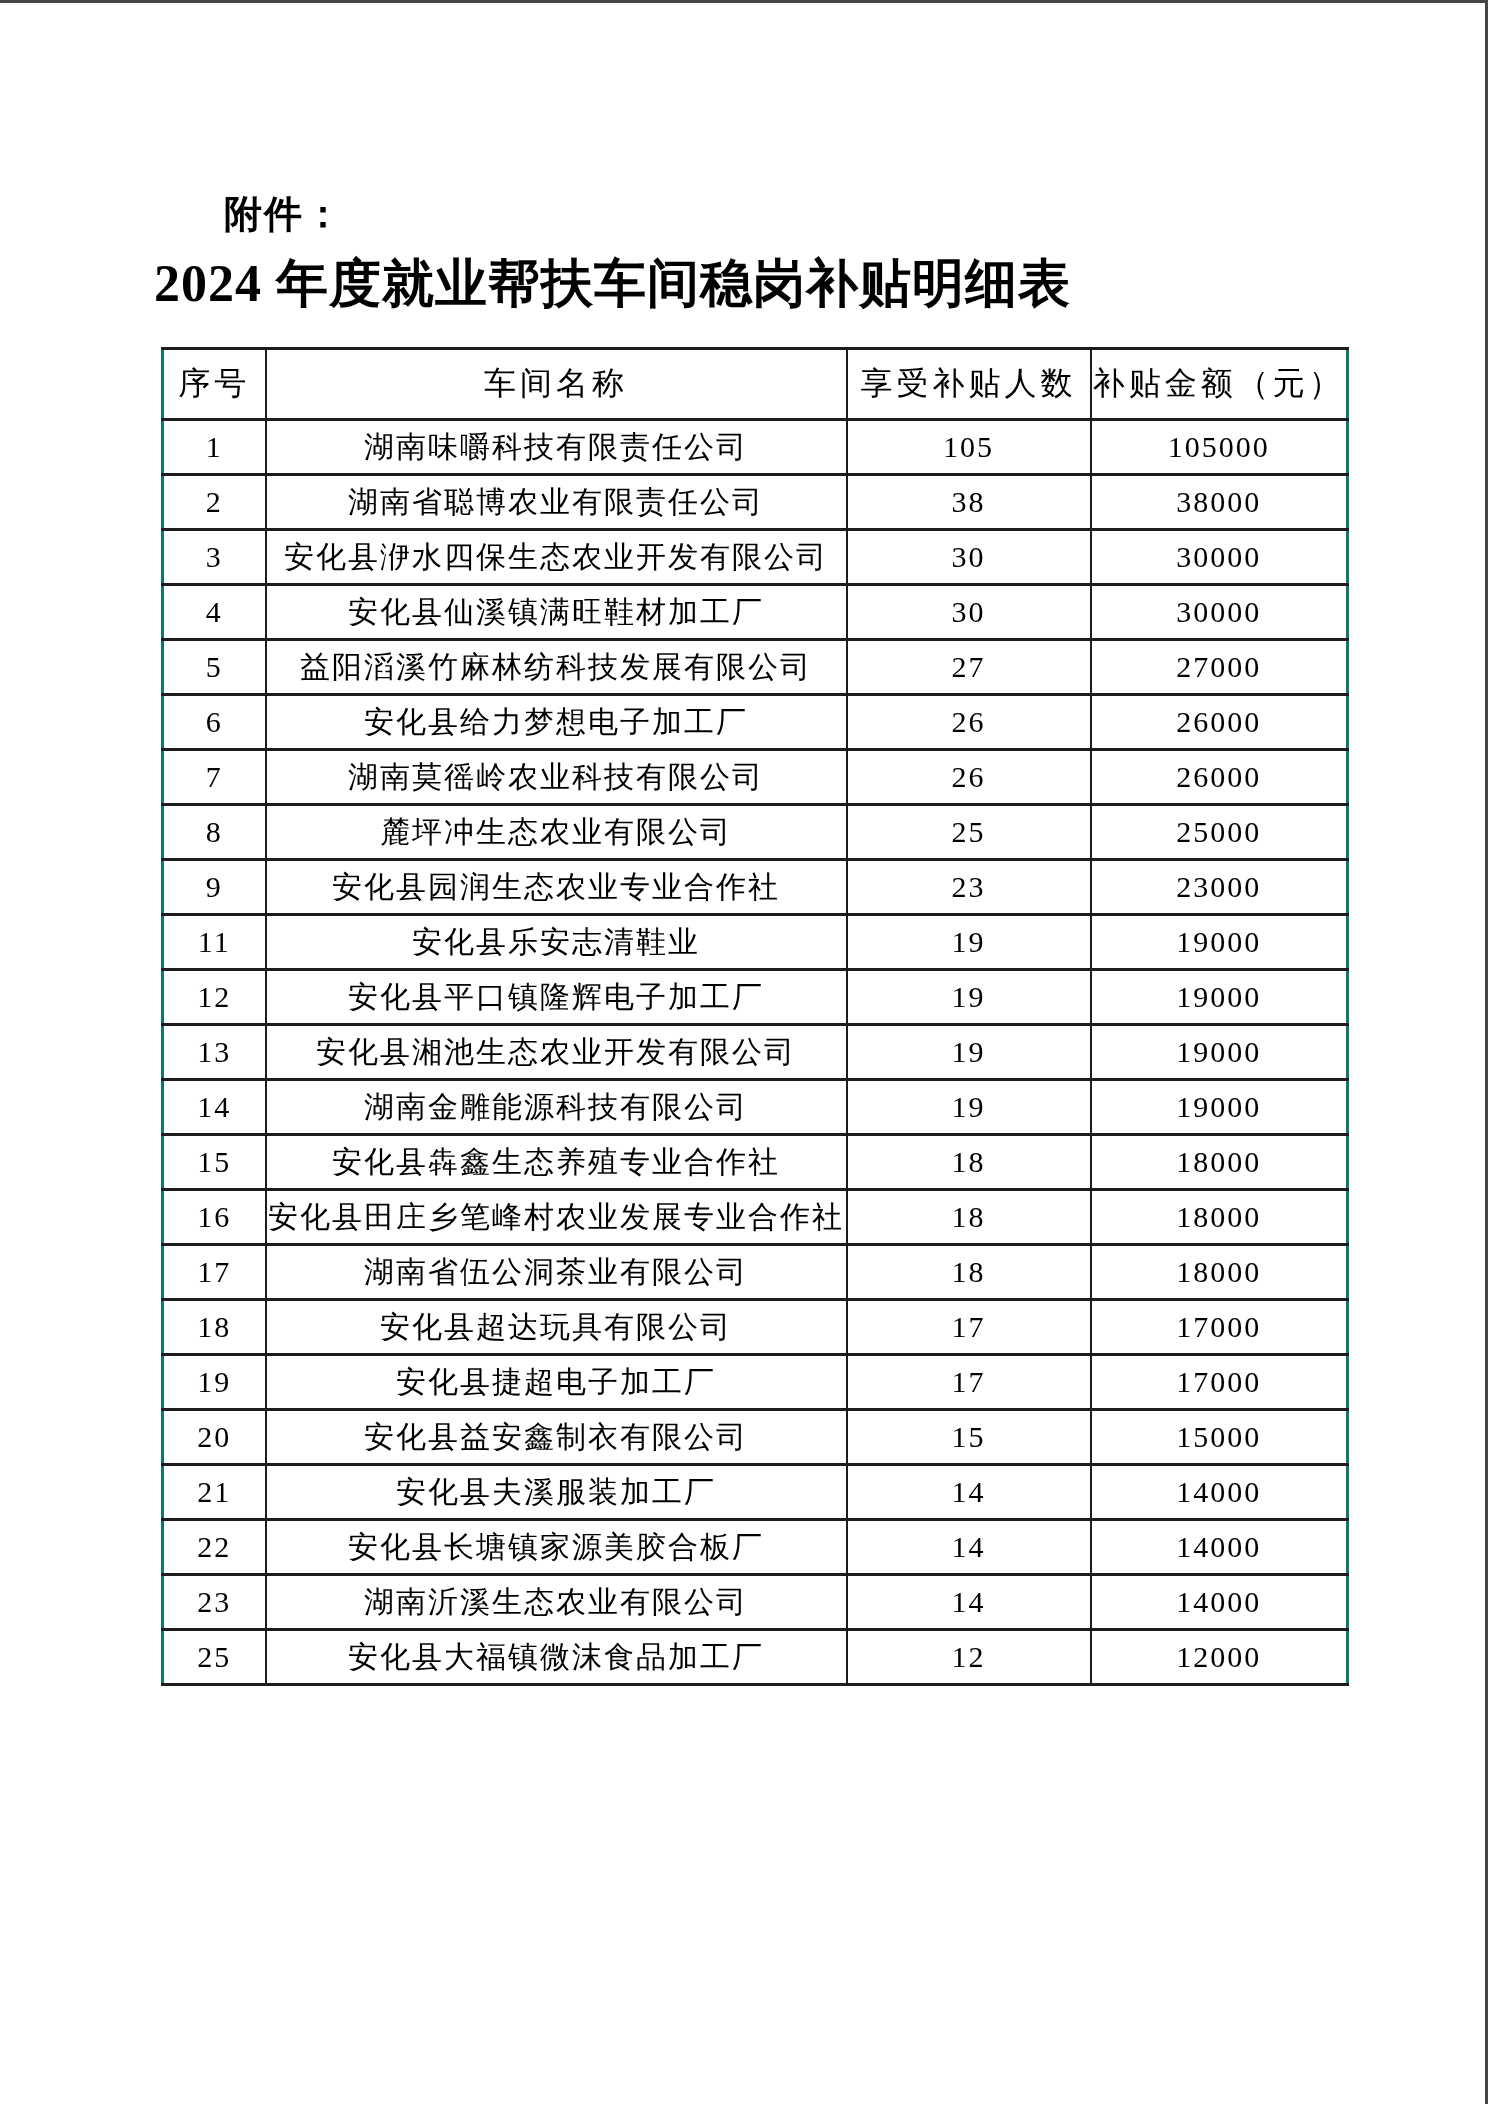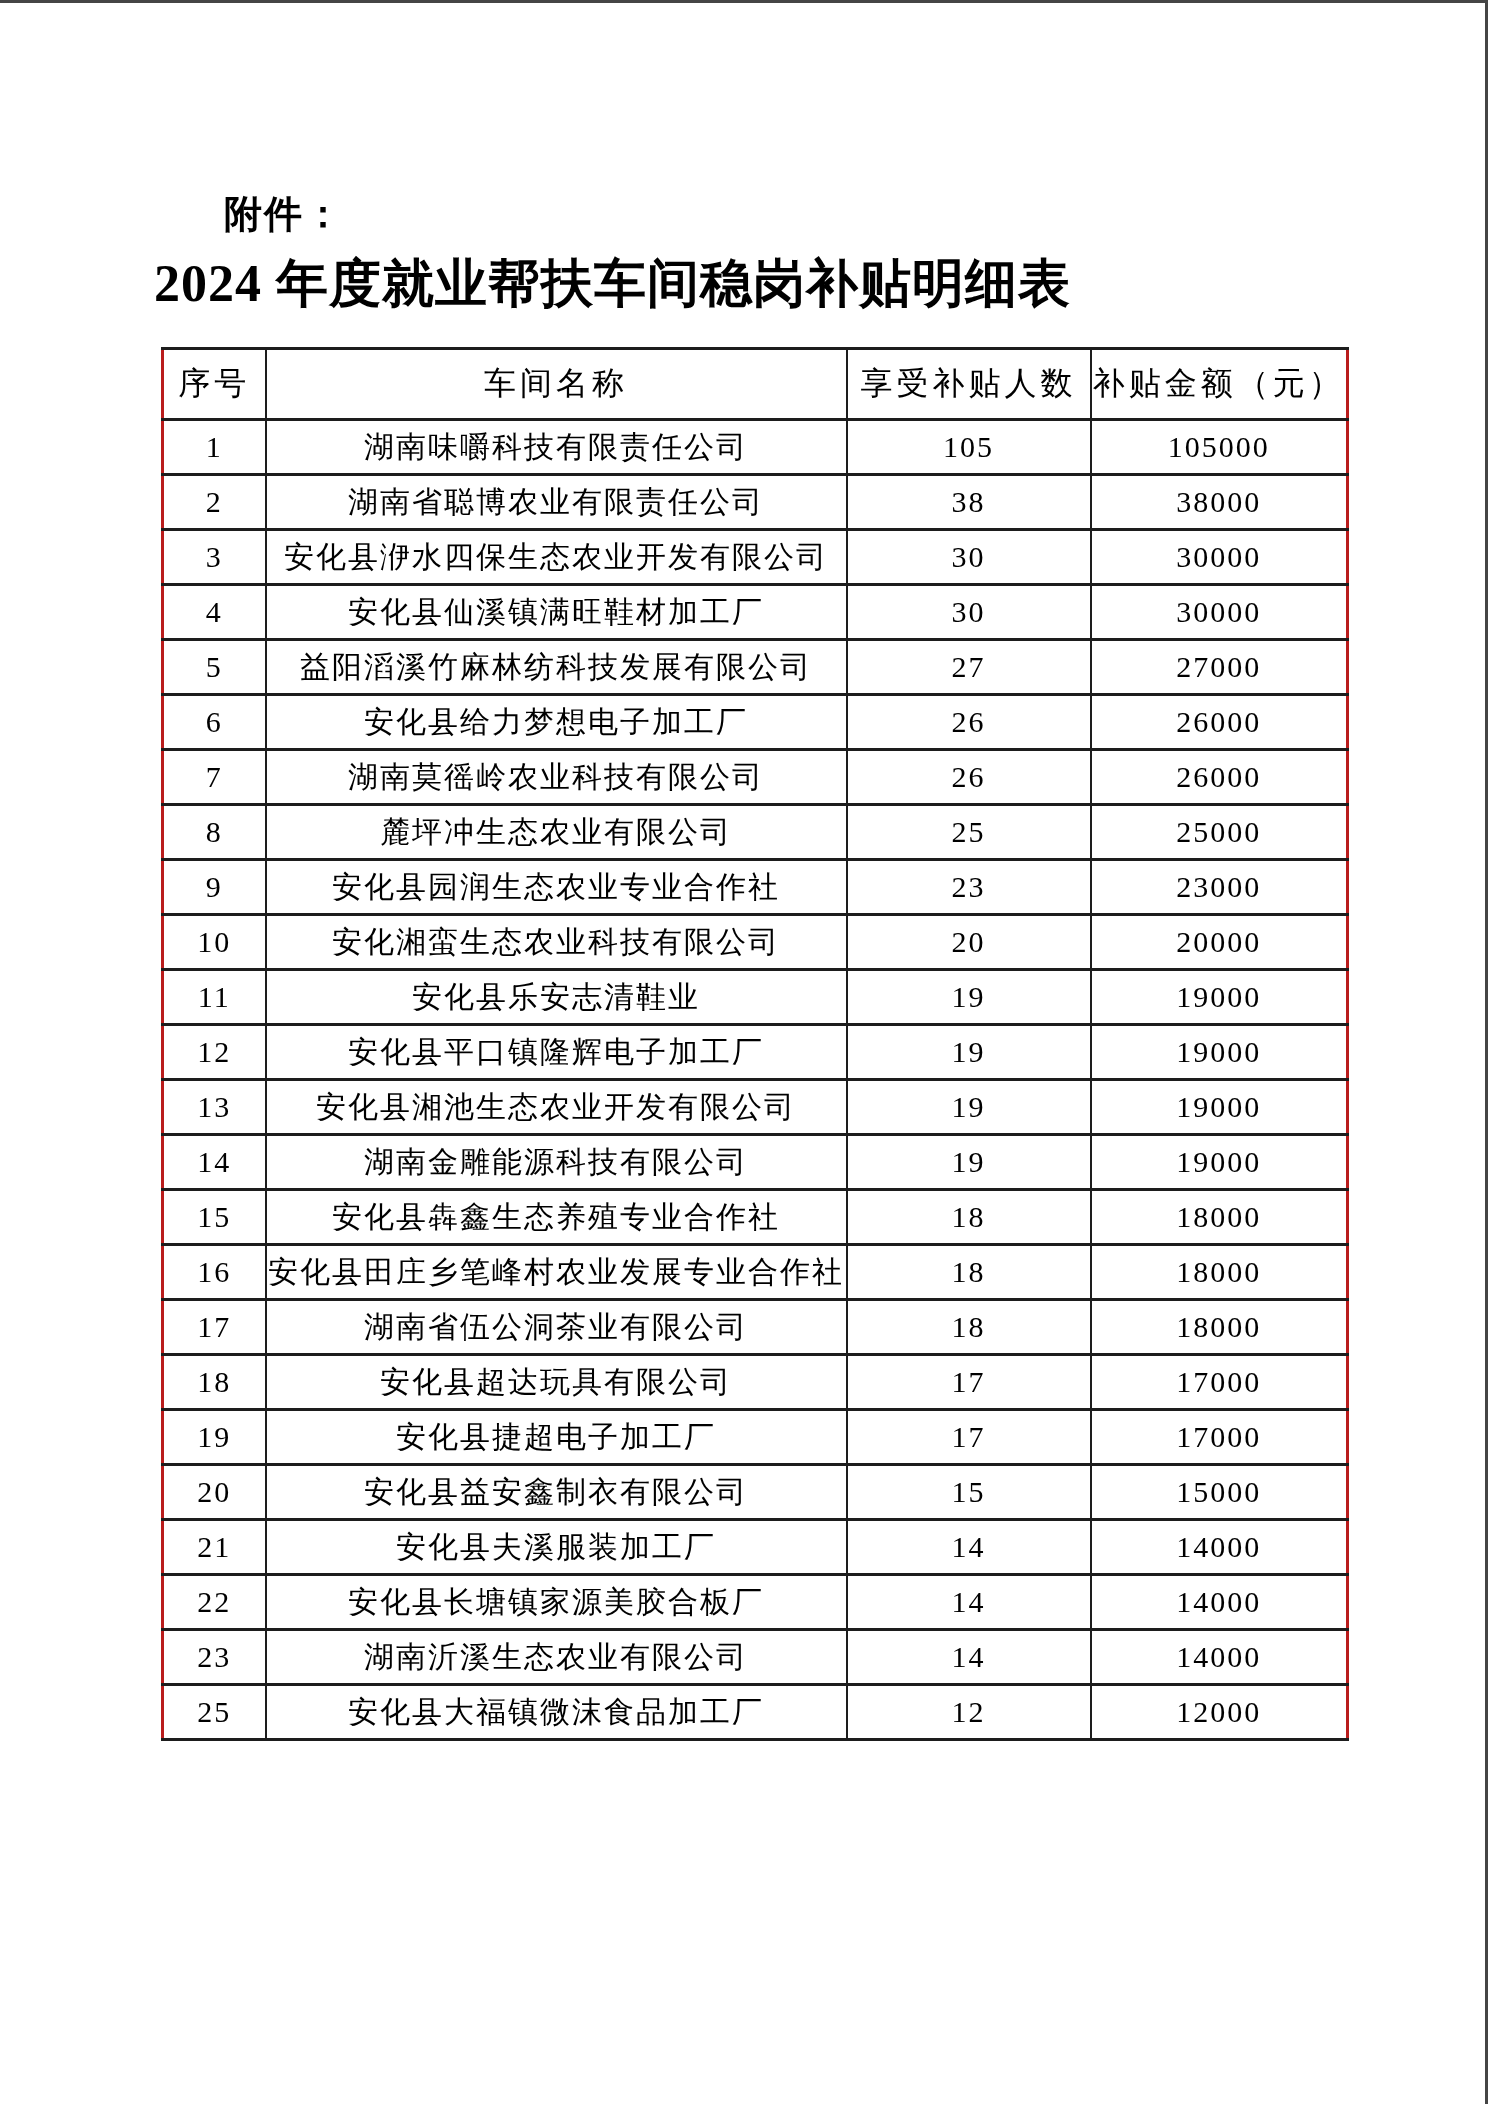--- a/index.html
+++ b/index.html
@@ -48,21 +48,21 @@
     letter-spacing: 1px;
     line-height: 1.3;
   }
   .subsidy-table {
     position: absolute;
     left: 161px;
     top: 347px;
     width: 1185px;
     border-collapse: collapse;
     table-layout: fixed;
-    border: 3px solid #b91c1c;
+    border: 3px solid #0f766e;
   }
   .subsidy-table th,
   .subsidy-table td {
     border-left: 2px solid #1d1d1d;
     border-right: 2px solid #1d1d1d;
     border-top: 3px solid #1d1d1d;
     border-bottom: 3px solid #1d1d1d;
     text-align: center;
     vertical-align: middle;
     padding: 0;
@@ -155,26 +155,20 @@
       <td>25</td>
       <td>25000</td>
     </tr>
     <tr>
       <td>9</td>
       <td>安化县园润生态农业专业合作社</td>
       <td>23</td>
       <td>23000</td>
     </tr>
     <tr>
-      <td>10</td>
-      <td>安化湘蛮生态农业科技有限公司</td>
-      <td>20</td>
-      <td>20000</td>
-    </tr>
-    <tr>
       <td>11</td>
       <td>安化县乐安志清鞋业</td>
       <td>19</td>
       <td>19000</td>
     </tr>
     <tr>
       <td>12</td>
       <td>安化县平口镇隆辉电子加工厂</td>
       <td>19</td>
       <td>19000</td>

